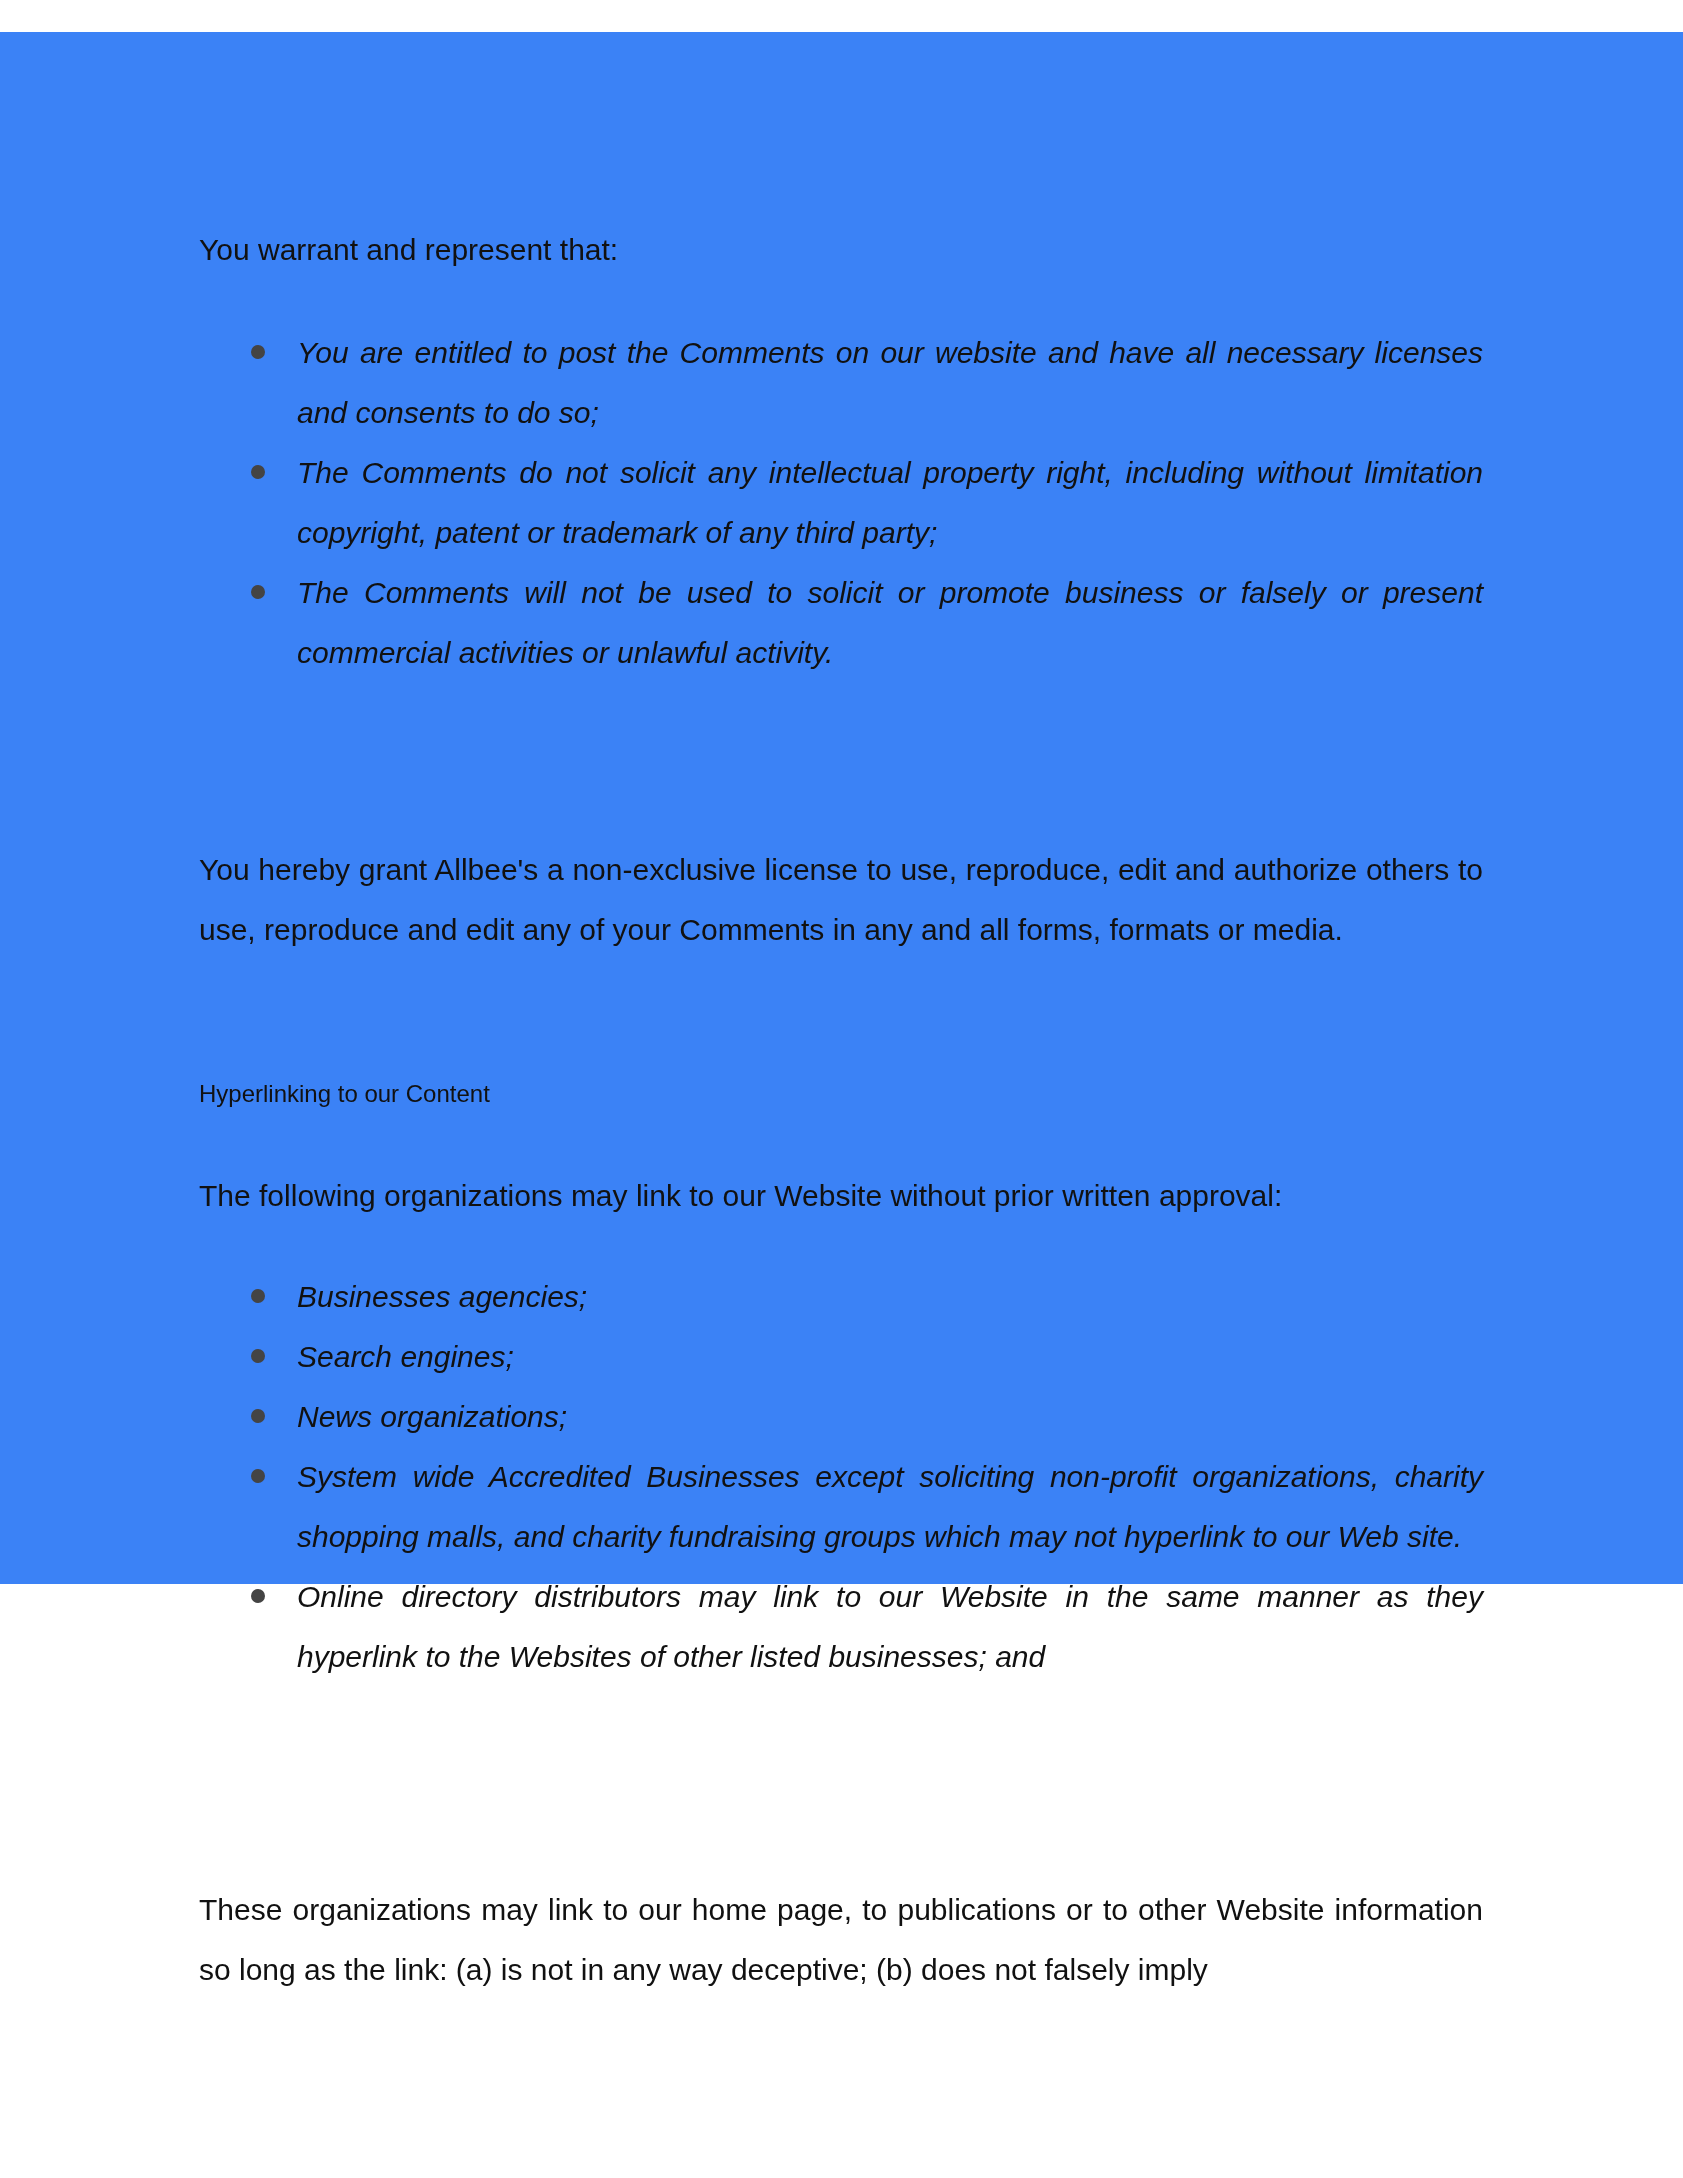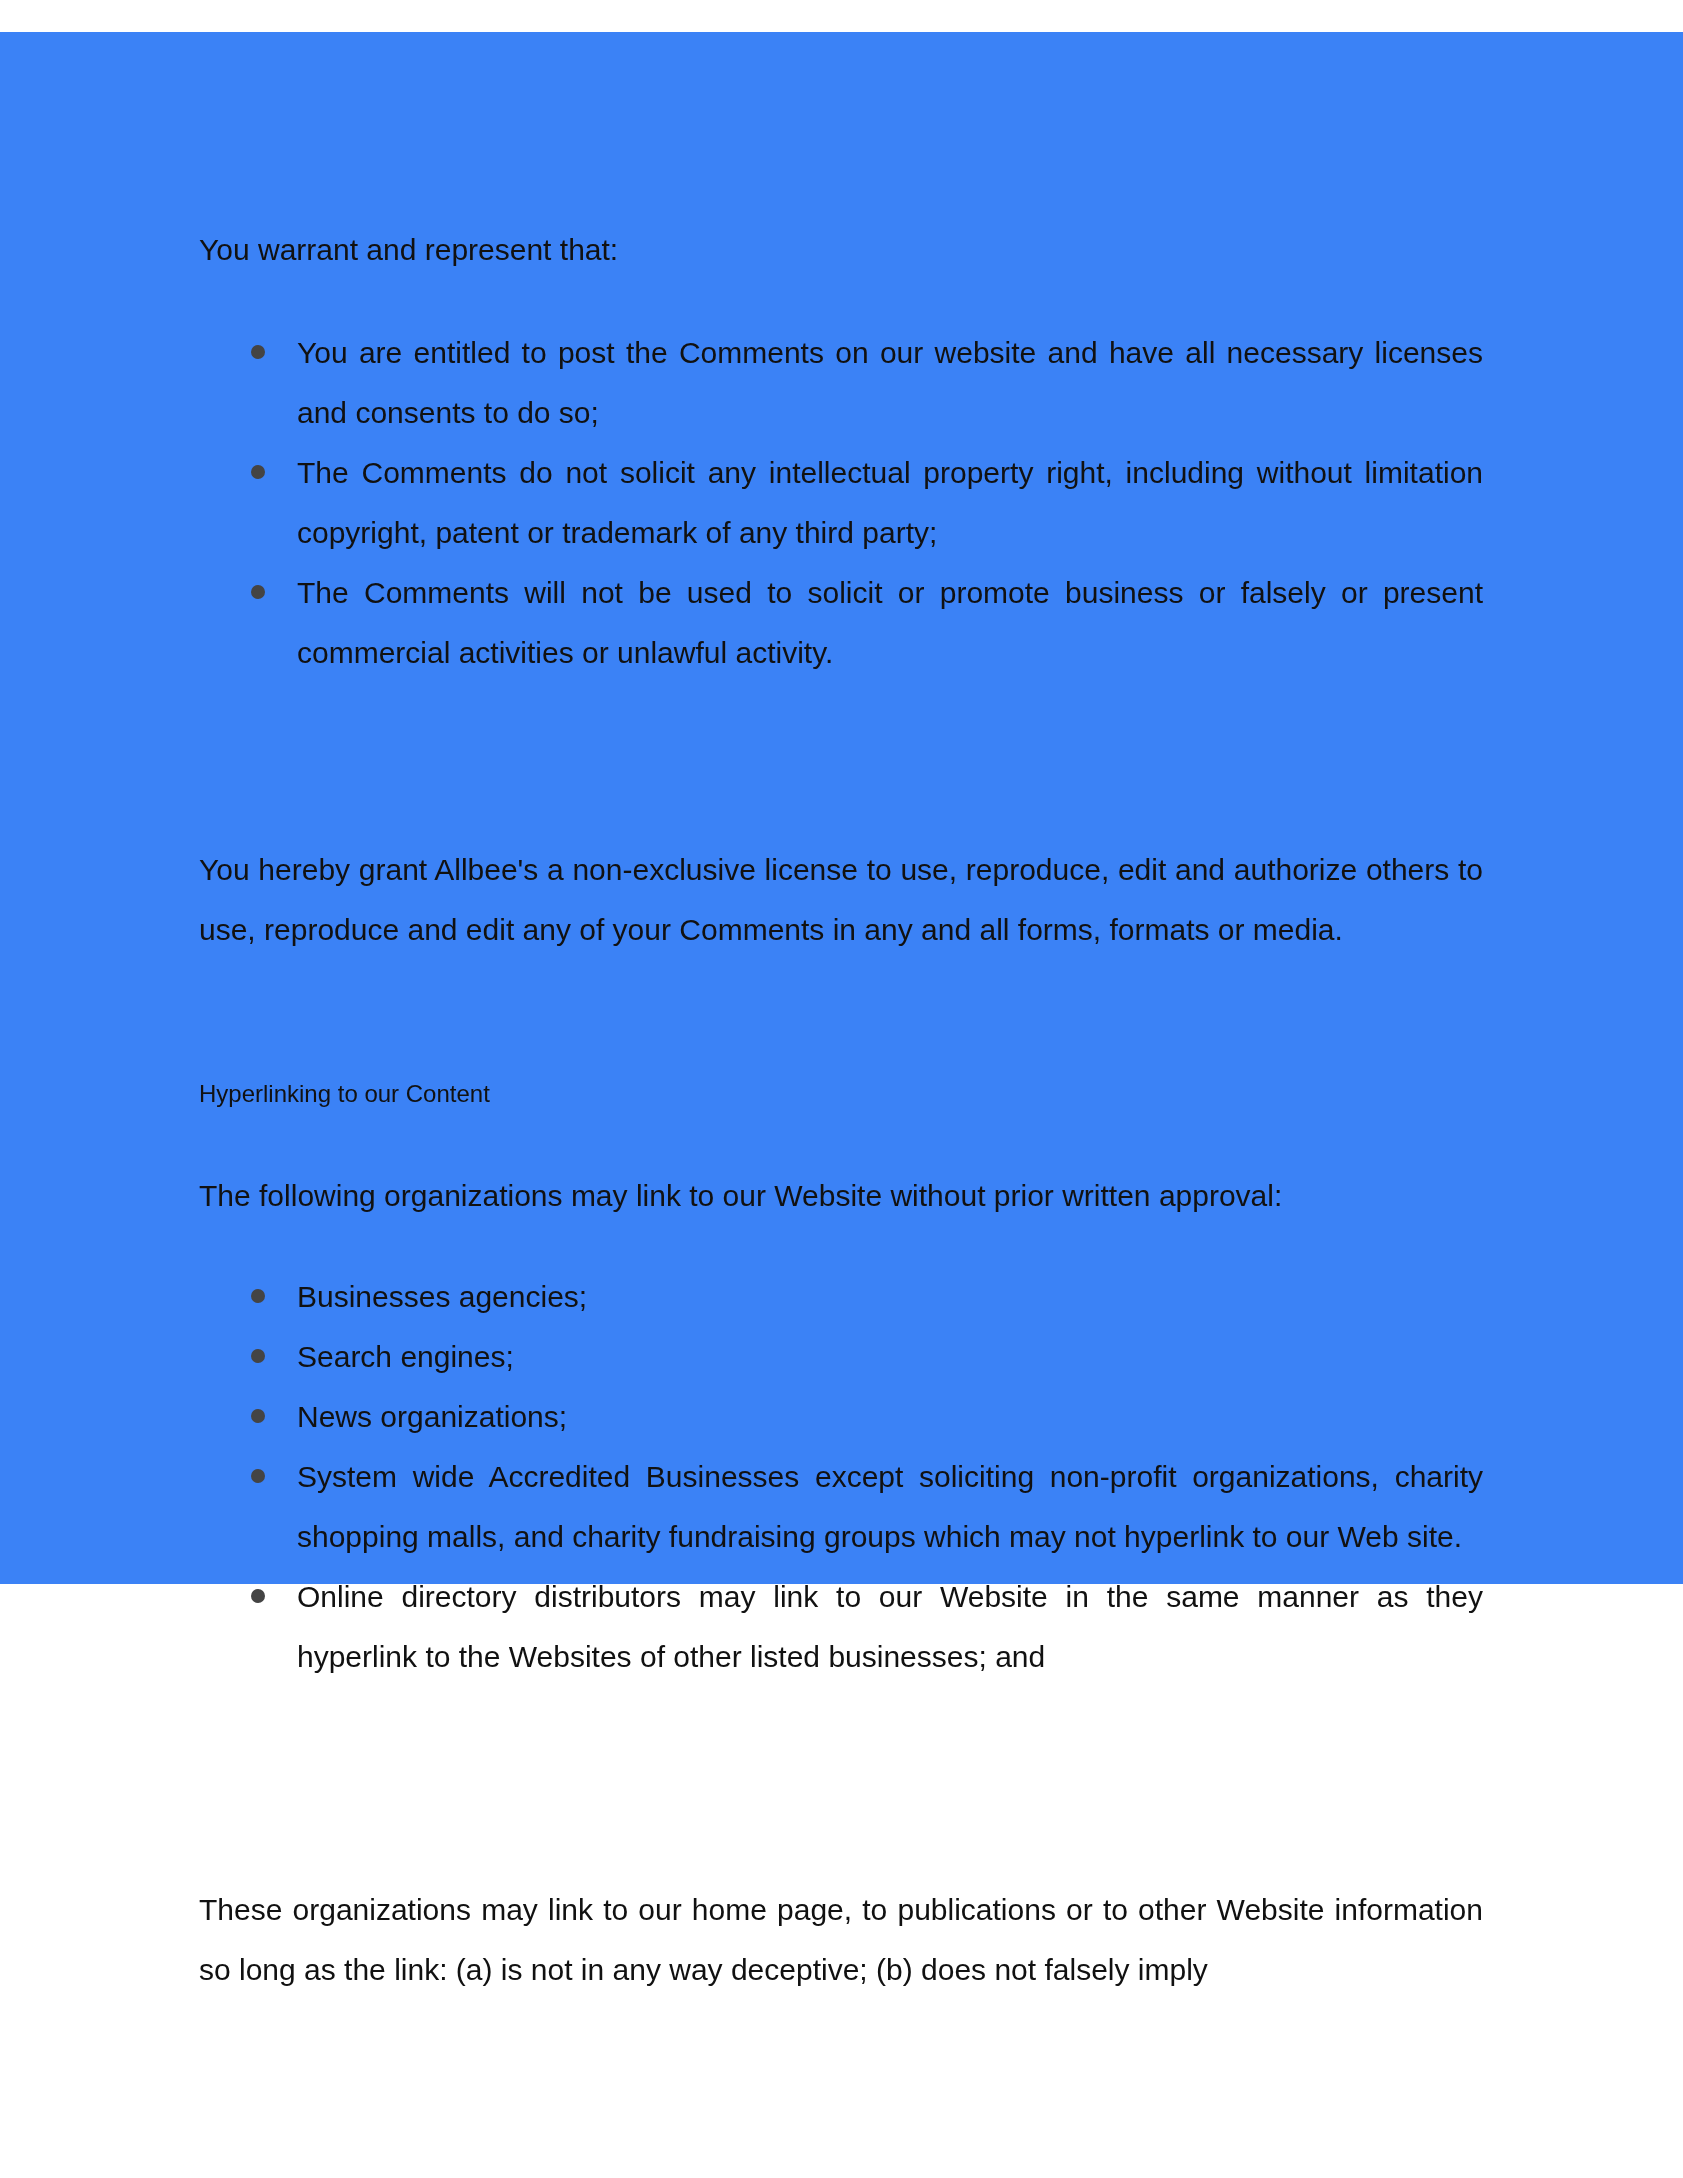--- a/index.html
+++ b/index.html
@@ -3,21 +3,21 @@
 <meta charset="utf-8">
 <style>
   html,body{margin:0;padding:0;background:#ffffff;}
   body{width:1683px;height:2178px;position:relative;overflow:hidden;
        font-family:"Liberation Sans", sans-serif;color:#111111;}
   .page{position:absolute;left:0;top:0;width:1683px;height:1552px;background:#3b82f6;margin-top:32px;}
   .content{position:absolute;left:199px;top:0;width:1284px;}
   .p{position:absolute;left:0;width:1284px;font-size:30px;line-height:60px;
      text-align:justify;text-align-last:left;margin:0;}
   .h{position:absolute;left:0;font-size:24px;line-height:60px;font-weight:normal;margin:0;color:#111;}
-  .ul{position:absolute;left:0;width:1284px;margin:0;padding:0;list-style:none;}
+  .ul{position:absolute;left:0;width:1284px;margin:0;padding:0;list-style:none;font-style:italic;}
   .li{position:relative;padding-left:98px;font-size:30px;line-height:60px;text-align:justify;text-align-last:left;}
   .bullet{position:absolute;left:52px;top:22px;width:14px;height:14px;border-radius:50%;background:#444444;}
   b{font-weight:normal;}
 </style>
 </head>
 <body>
 
 <div class="page">
   <div class="content">
 

